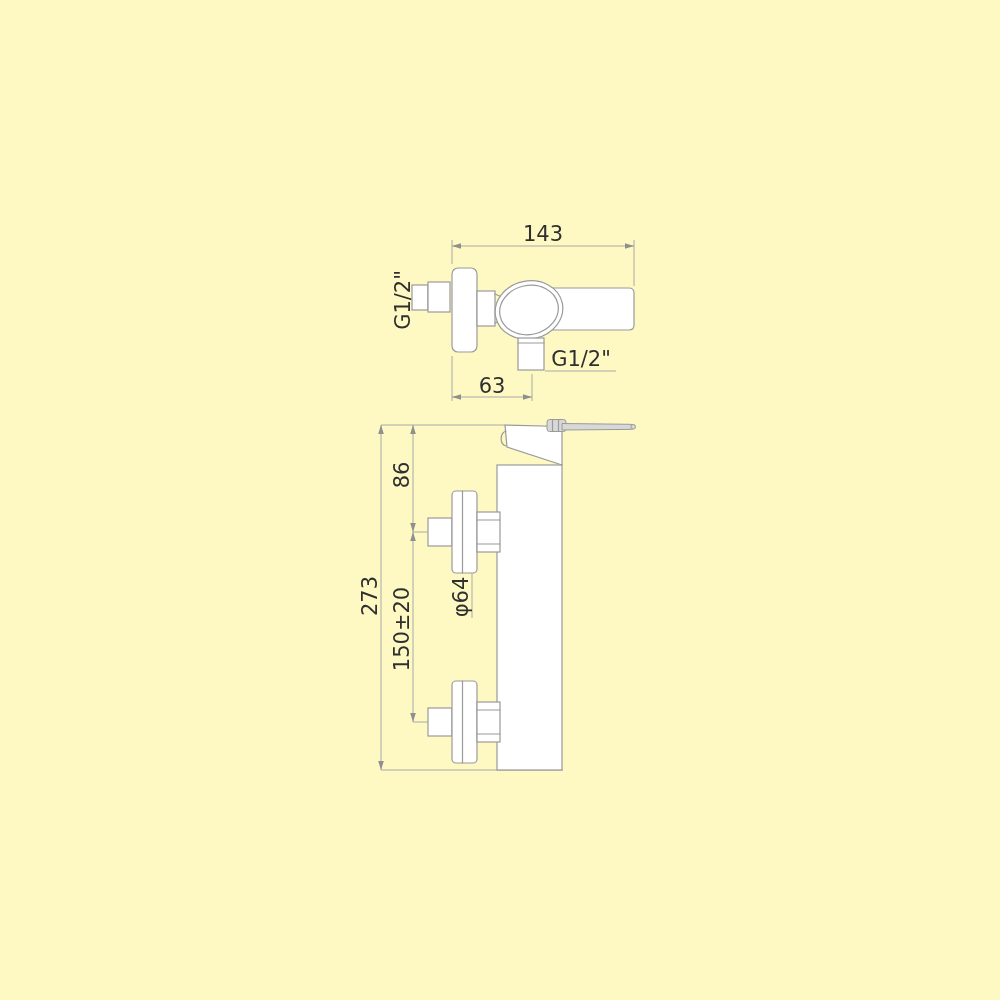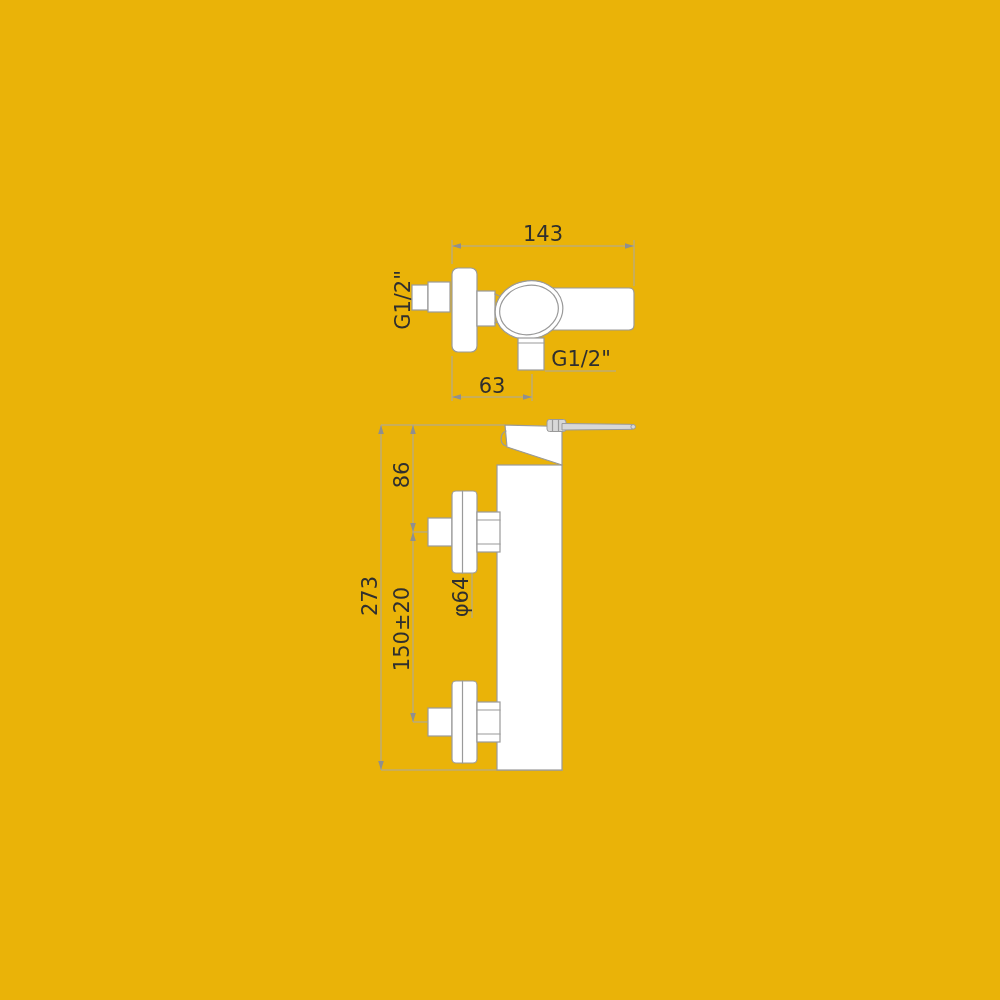--- a/index.html
+++ b/index.html
@@ -1,16 +1,16 @@
 <!DOCTYPE html>
 <html><head>
 <meta charset="utf-8">
 <style>
   html,body{margin:0;padding:0;background:#ffffff;}
-  .canvas{position:relative;width:1000px;height:1000px;background:#eab308;overflow:hidden;}
+  .canvas{position:relative;width:1000px;height:1000px;background:#fef9c3;overflow:hidden;}
   svg{position:absolute;left:0;top:0;}
   .ln{stroke:#9a9a9a;stroke-width:1.2;fill:none;stroke-linecap:round;}
   .lnw{stroke:#9a9a9a;stroke-width:1.2;fill:#ffffff;}
   .dim{stroke:#a8a8a8;stroke-width:1;fill:none;}
   .arr{fill:#8f8f8f;stroke:none;}
   .dimtxt{font-family:"DejaVu Sans","Liberation Sans",sans-serif;font-size:21px;fill:#2f2f2f;}
   .lever{stroke:#9a9a9a;stroke-width:1;fill:#d8d8d8;}
 </style>
 </head>
 <body>

